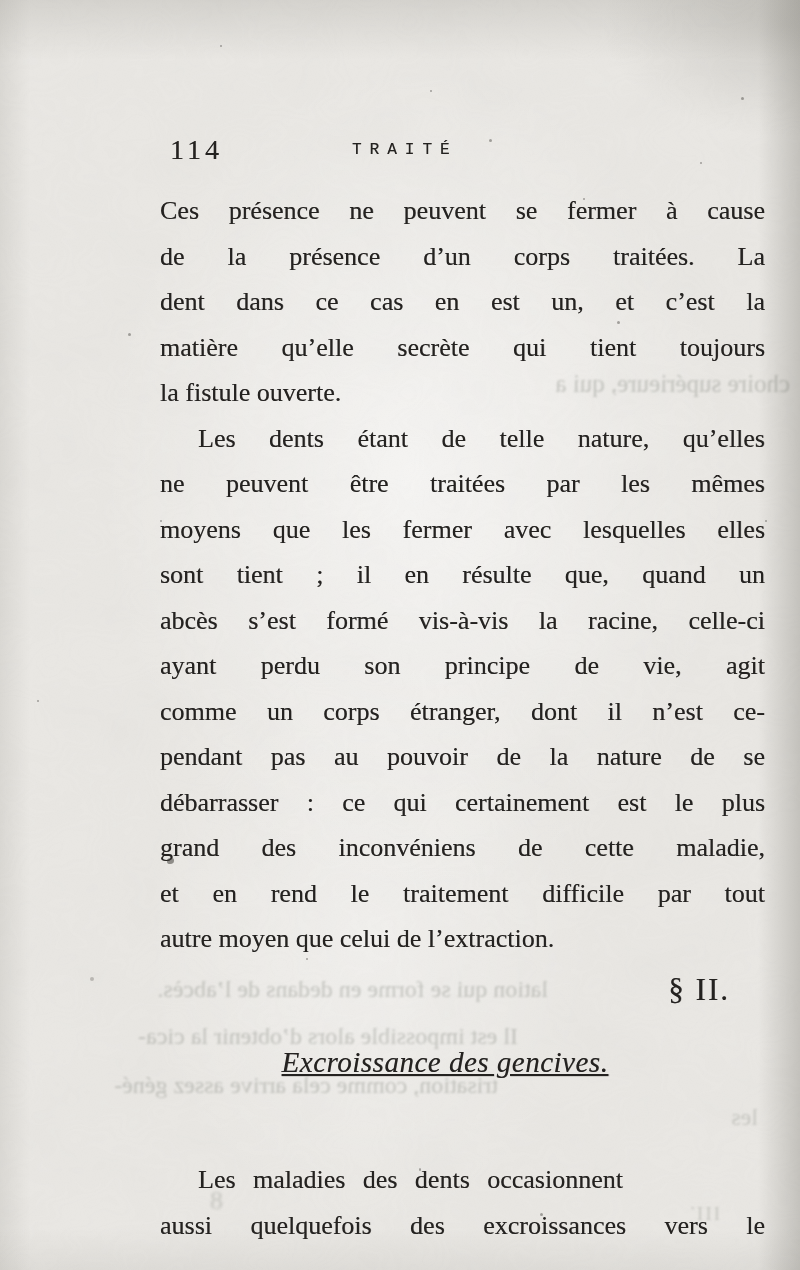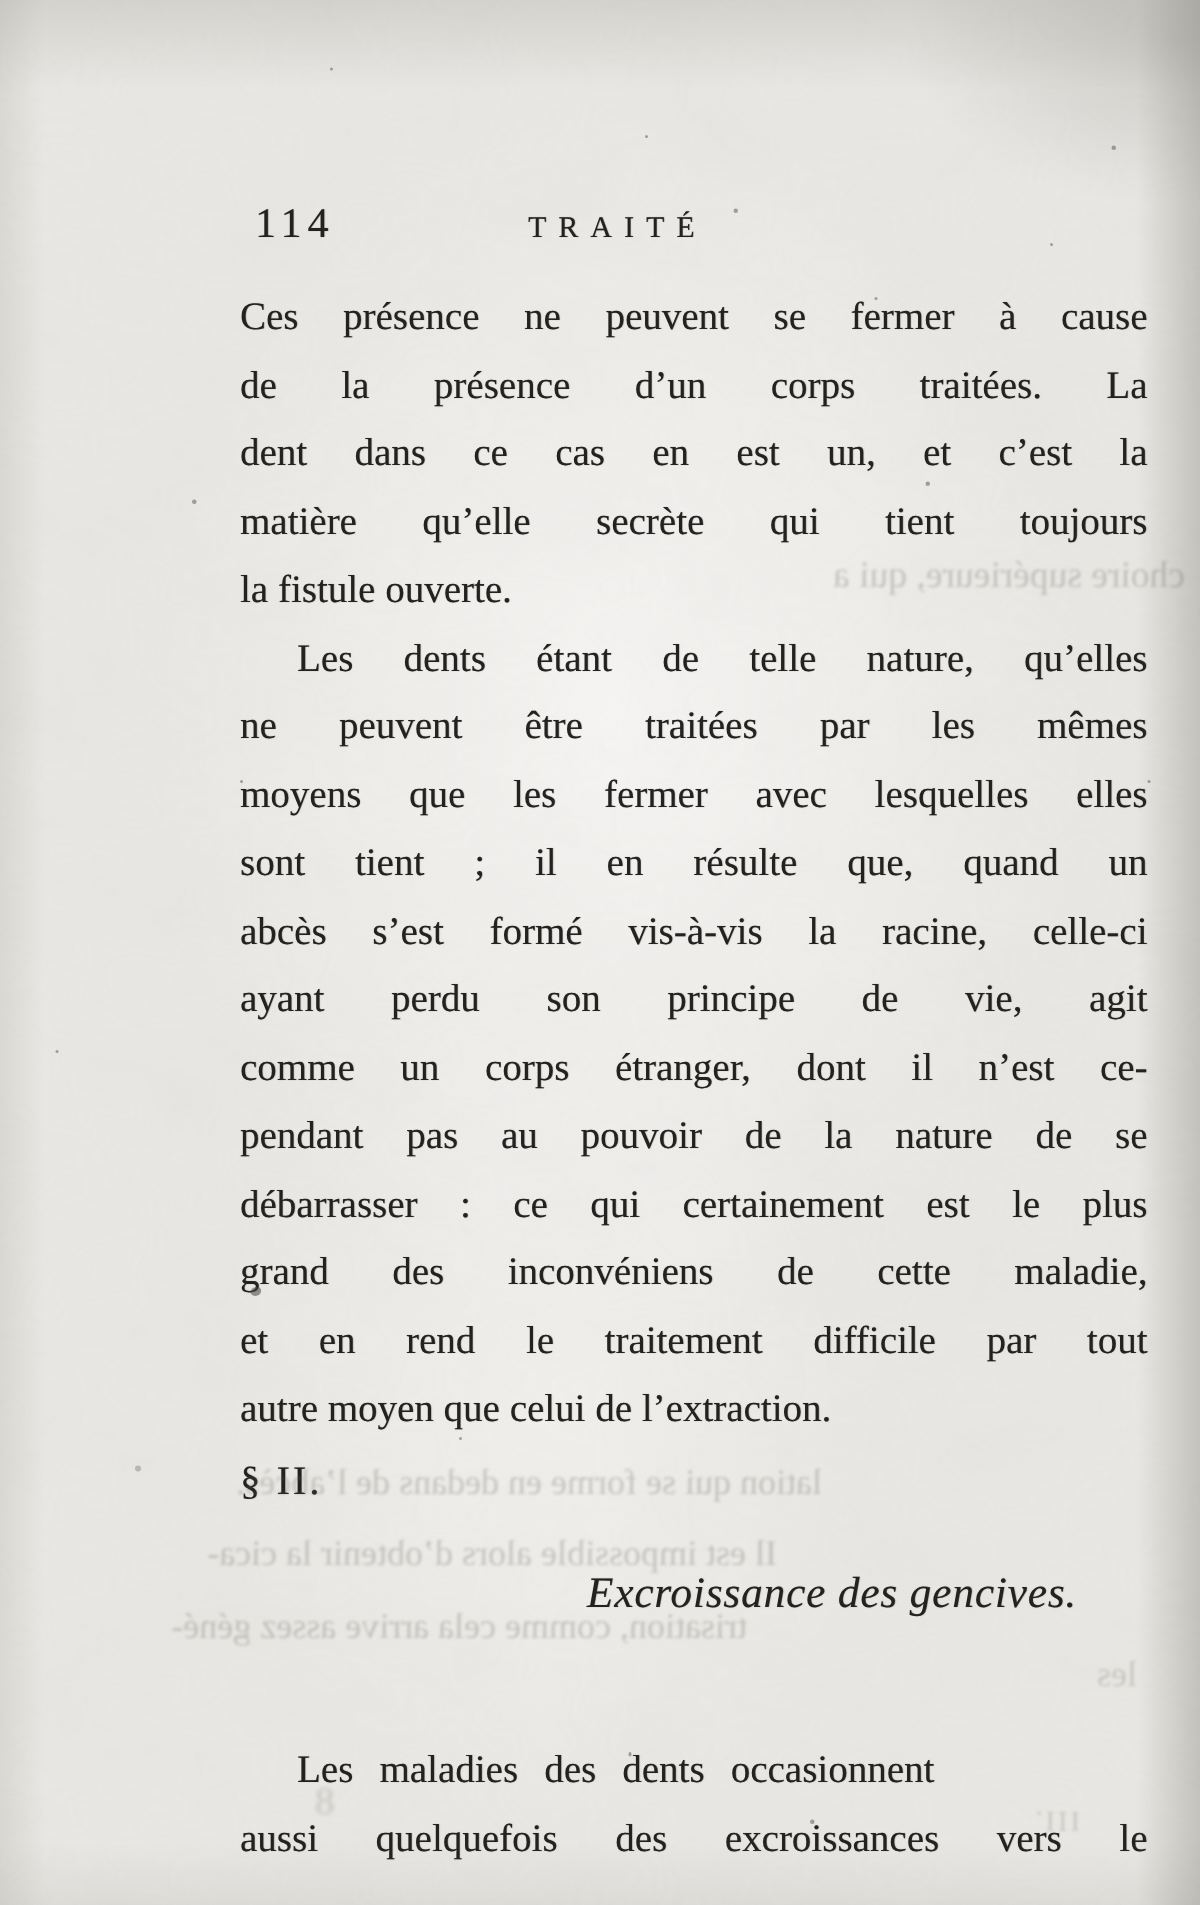--- a/index.html
+++ b/index.html
@@ -21,48 +21,50 @@
   }
   .grain { position:absolute; left:0; top:0; pointer-events:none; }
 
   .pagenum {
     position:absolute; left:170px; top:134px;
     font-size:28px; letter-spacing:4px;
     text-shadow:0.3px 0.3px 0.6px rgba(40,38,35,0.55);
   }
   .running-title {
     position:absolute; left:352px; top:141px;
-    font-size:20px; letter-spacing:8px;
+    font-size:16px; letter-spacing:8px;
     text-shadow:0.3px 0.3px 0.6px rgba(40,38,35,0.55);
+    font-family:Liberation Mono, monospace;
   }
 
   .body-text {
     position:absolute; left:160px; top:188px; width:605px;
     font-size:26px; line-height:45.5px;
     text-shadow:0.3px 0.3px 0.6px rgba(40,38,35,0.5);
   }
   .para3 {
     position:absolute; left:160px; top:1157px; width:605px;
     font-size:26px; line-height:45.5px;
     text-shadow:0.3px 0.3px 0.6px rgba(40,38,35,0.5);
   }
   .line { height:45.5px; text-align:justify; text-align-last:justify; overflow:visible; }
   .line.natural { text-align:left; text-align-last:left; }
   .line.indent { text-indent:38px; }
   .line.loose { text-align:left; text-align-last:left; word-spacing:0.42em; }
 
   .section-heading {
     position:absolute; top:972px; left:160px; width:570px;
-    text-align:left; font-size:27px; letter-spacing:2px;
+    text-align:right; font-size:31px; letter-spacing:2px;
     text-shadow:0.3px 0.3px 0.6px rgba(40,38,35,0.5);
   }
   .section-subheading {
-    position:absolute; top:1046px; left:148px; width:570px;
-    text-align:right; font-style:italic; font-size:29px; letter-spacing:0.5px;
+    position:absolute; top:1046px; left:160px; width:570px;
+    text-align:center; font-style:italic; font-size:29px; letter-spacing:0.5px;
     text-shadow:0.3px 0.3px 0.6px rgba(40,38,35,0.5);
+    text-decoration:underline;
   }
 
   .ghost {
     position:absolute; white-space:nowrap;
     font-size:25px; color:#63685f;
     opacity:0.30; filter:blur(1.1px);
     transform:scaleX(-1);
   }
   .ghost.g1 { top:370px; left:425px; width:365px; }
   .ghost.g2 { top:976px;  left:148px; width:400px; font-size:24px; }

